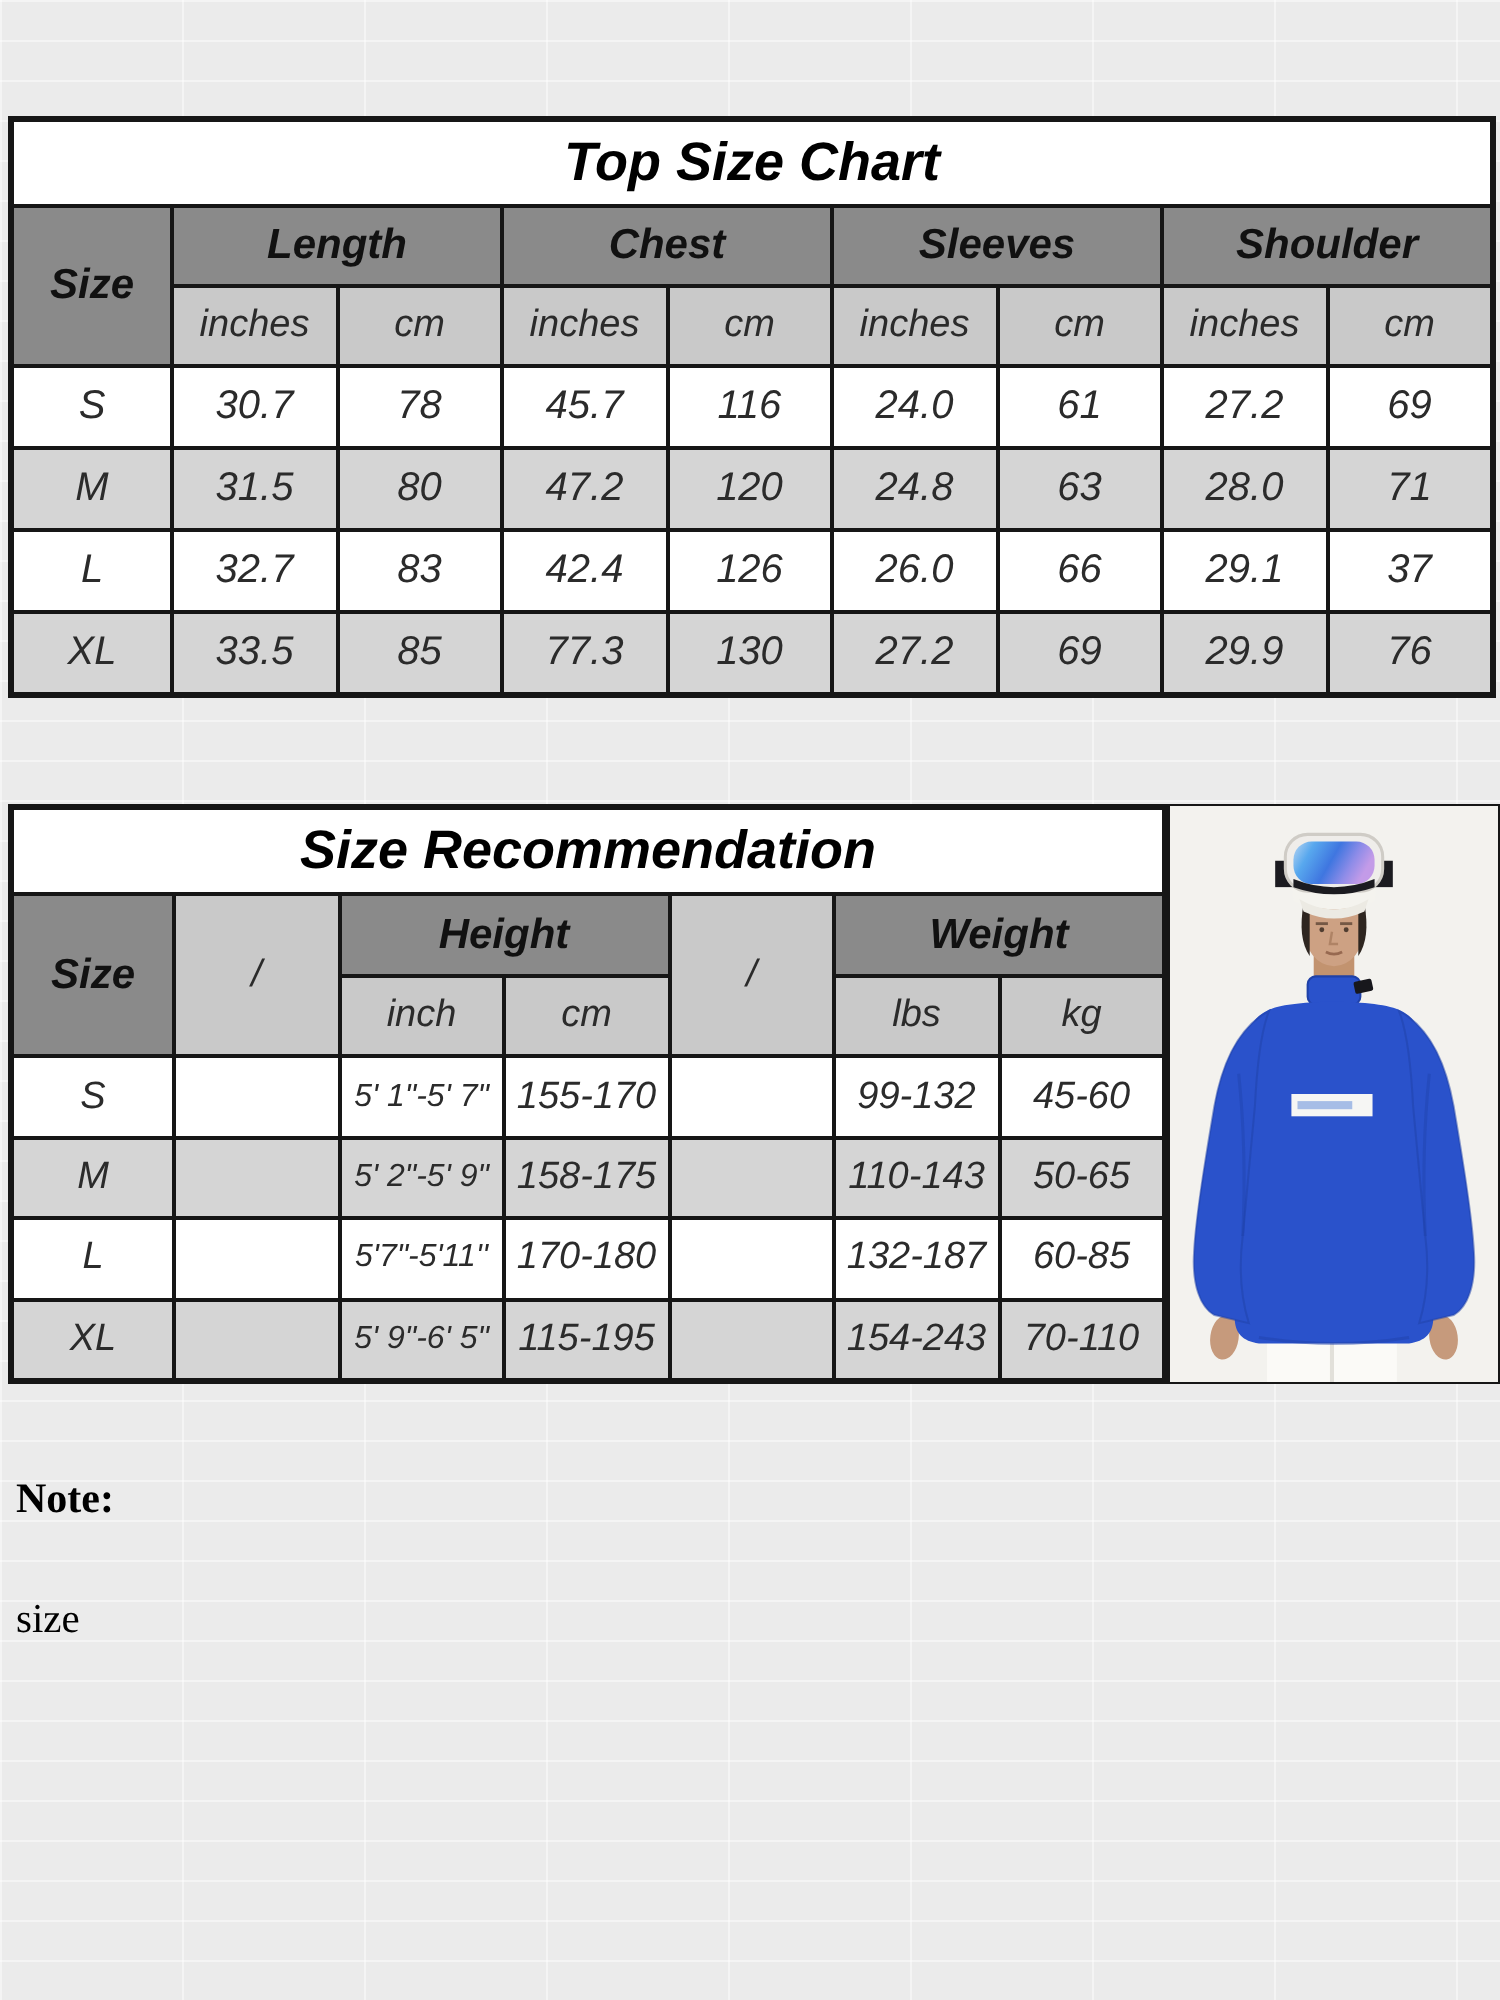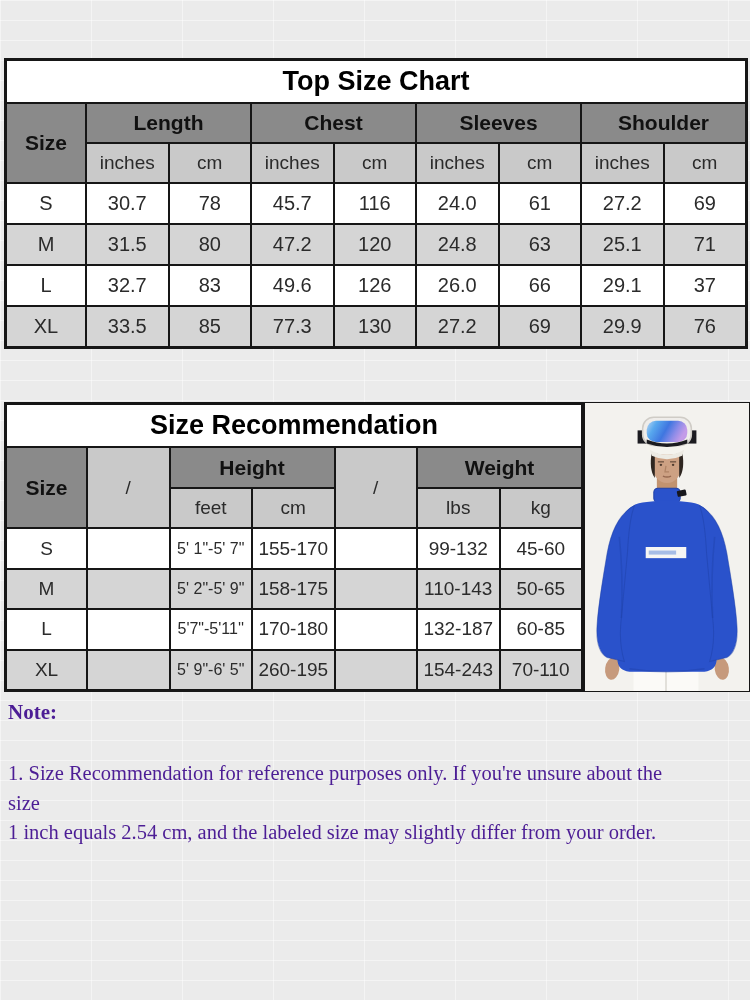--- a/index.html
+++ b/index.html
@@ -12,21 +12,21 @@
     background-size:91px 20px;
     font-family:"Liberation Sans", sans-serif;
     color:#2b2b2b;
     overflow:hidden;
   }
   .chart-box{
     position:absolute;border:1px solid #161616;background:#fff;
   }
   #table1-wrap{left:4px;top:58px;width:742px;}
   #section2-wrap{left:4px;top:402px;width:744px;height:288px;display:flex;align-items:stretch;}
-  table{border-collapse:collapse;table-layout:fixed;width:100%;}
+  table{border-collapse:collapse;table-layout:fixed;width:100%;font-style:italic;}
   td{
     border:2px solid #161616;text-align:center;vertical-align:middle;
     font-size:20px;color:#2b2b2b;padding:0 2px;overflow:hidden;white-space:nowrap;
   }
   .title-cell{height:41px;font-size:27px;font-weight:bold;color:#000;background:#ffffff;}
   .hdr-dark{background:#8a8a8a;font-weight:bold;color:#111;font-size:21px;}
   .hdr-light{background:#c9c9c9;font-size:19px;color:#2b2b2b;}
   .grp-row td{height:38px;}
   .unit-row td{height:38px;}
   .data-row td{height:39px;}
@@ -36,22 +36,22 @@
   #table2 .data-row td{height:38px;}
   #table2 .feet-cell{font-size:16px;}
   #table2 td{font-size:19px;}
   #table2 .title-cell{font-size:27px;}
   #table2 .hdr-dark{font-size:21px;}
   .photo-cell{
     flex:1;border-left:2px solid #161616;background:#f3f2ee;position:relative;
   }
   .photo-cell svg{display:block;width:100%;height:100%;}
   #notes{
-    position:absolute;left:8px;top:700px;width:736px;
-    font-family:"Liberation Serif", serif;color:#4c1d95;
+    position:absolute;left:8px;top:737px;width:736px;
+    font-family:"Liberation Serif", serif;color:#000000;
   }
   #notes .note-heading{font-size:21px;font-weight:bold;margin:0 0 34px 0;}
   #notes .note-line{font-size:20.5px;line-height:29.5px;margin:0;}
   #notes .para2{margin-top:30px;}
 </style>
 </head>
 <body>
 
 <div class="chart-box" id="table1-wrap">
   <table id="table1">
@@ -99,28 +99,28 @@
       <td>69</td>
     </tr>
     <tr class="data-row row-odd">
       <td>M</td>
       <td>31.5</td>
       <td>80</td>
       <td>47.2</td>
       <td>120</td>
       <td>24.8</td>
       <td>63</td>
-      <td>25.1</td>
+      <td>28.0</td>
       <td>71</td>
     </tr>
     <tr class="data-row row-even">
       <td>L</td>
       <td>32.7</td>
       <td>83</td>
-      <td>49.6</td>
+      <td>42.4</td>
       <td>126</td>
       <td>26.0</td>
       <td>66</td>
       <td>29.1</td>
       <td>37</td>
     </tr>
     <tr class="data-row row-odd">
       <td>XL</td>
       <td>33.5</td>
       <td>85</td>
@@ -151,21 +151,21 @@
       <td class="title-cell" colspan="7">Size Recommendation</td>
     </tr>
     <tr class="grp-row">
       <td class="hdr-dark" rowspan="2">Size</td>
       <td class="hdr-light" rowspan="2">/</td>
       <td class="hdr-dark" colspan="2">Height</td>
       <td class="hdr-light" rowspan="2">/</td>
       <td class="hdr-dark" colspan="2">Weight</td>
     </tr>
     <tr class="unit-row">
-      <td class="hdr-light">feet</td>
+      <td class="hdr-light">inch</td>
       <td class="hdr-light">cm</td>
       <td class="hdr-light">lbs</td>
       <td class="hdr-light">kg</td>
     </tr>
     <tr class="data-row row-even">
       <td>S</td>
       <td></td>
       <td class="feet-cell">5' 1"-5' 7"</td>
       <td>155-170</td>
       <td></td>
@@ -187,21 +187,21 @@
       <td class="feet-cell">5'7"-5'11''</td>
       <td>170-180</td>
       <td></td>
       <td>132-187</td>
       <td>60-85</td>
     </tr>
     <tr class="data-row row-odd">
       <td>XL</td>
       <td></td>
       <td class="feet-cell">5' 9"-6' 5"</td>
-      <td>260-195</td>
+      <td>115-195</td>
       <td></td>
       <td>154-243</td>
       <td>70-110</td>
     </tr>
   </tbody>
     </table>
 
   <div class="photo-cell">
     <svg viewBox="0 0 166 284" preserveAspectRatio="xMidYMid slice">
       <defs>
@@ -262,16 +262,14 @@
         <path d="M46 262 Q83 268 120 262" stroke="#1f41a8" stroke-width="1.5" fill="none" opacity="0.45"></path>
         <rect x="62" y="142" width="40" height="11" fill="#f6f6f4"></rect>
         <rect x="65" y="145.5" width="27" height="4" fill="#a6bde6"></rect>
       </g>
     </svg>
   </div>
 </div>
 
 <div id="notes">
   <p class="note-heading">Note:</p>
-  <p class="note-line">1. Size Recommendation for reference purposes only. If you're unsure about the</p>
   <p class="note-line">size</p>
-  <p class="note-line">1 inch equals 2.54 cm, and the labeled size may slightly differ from your order.</p>
 </div>
 
 </body></html>

